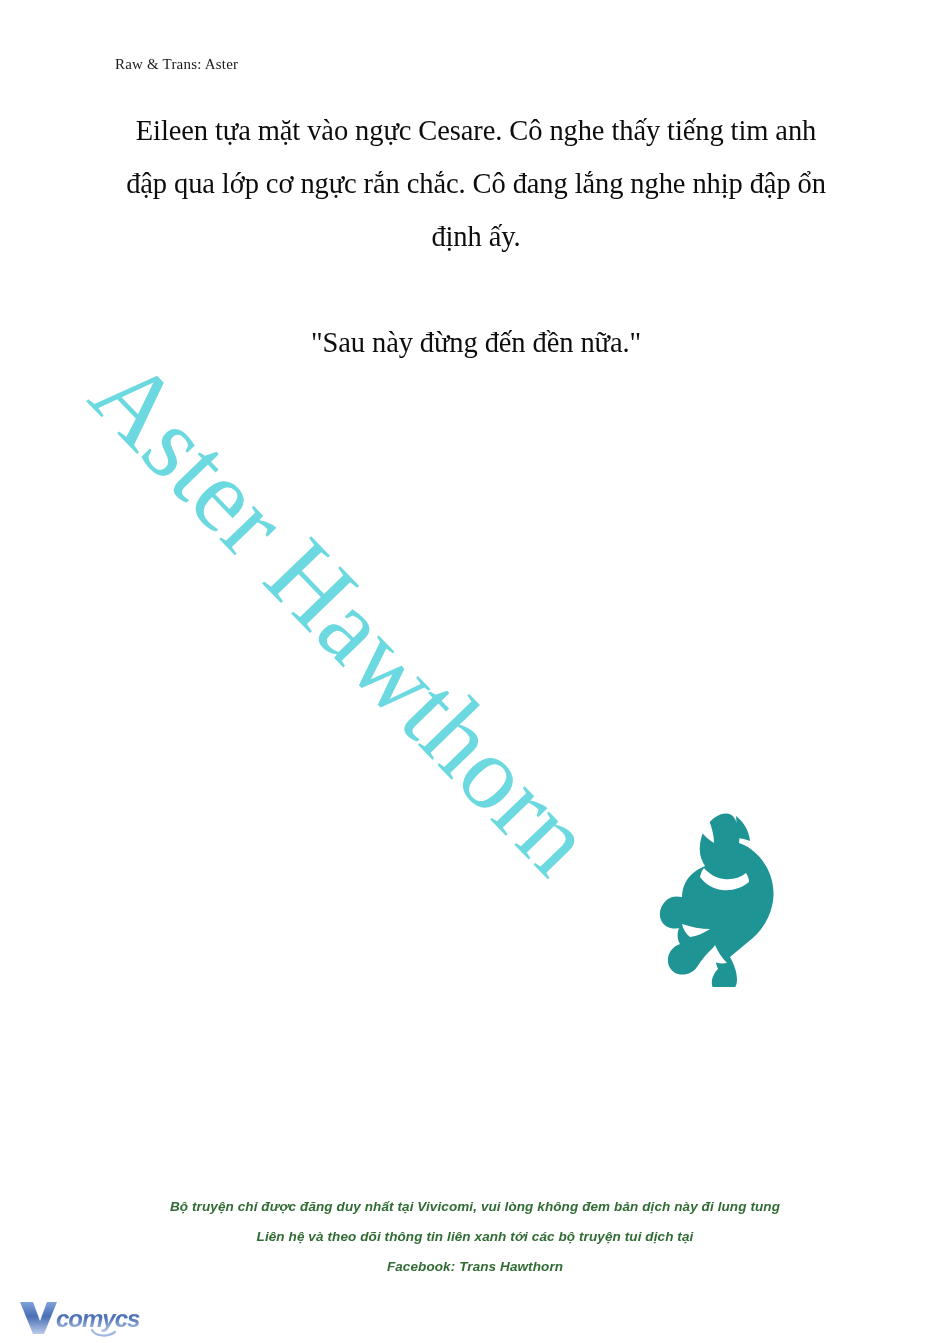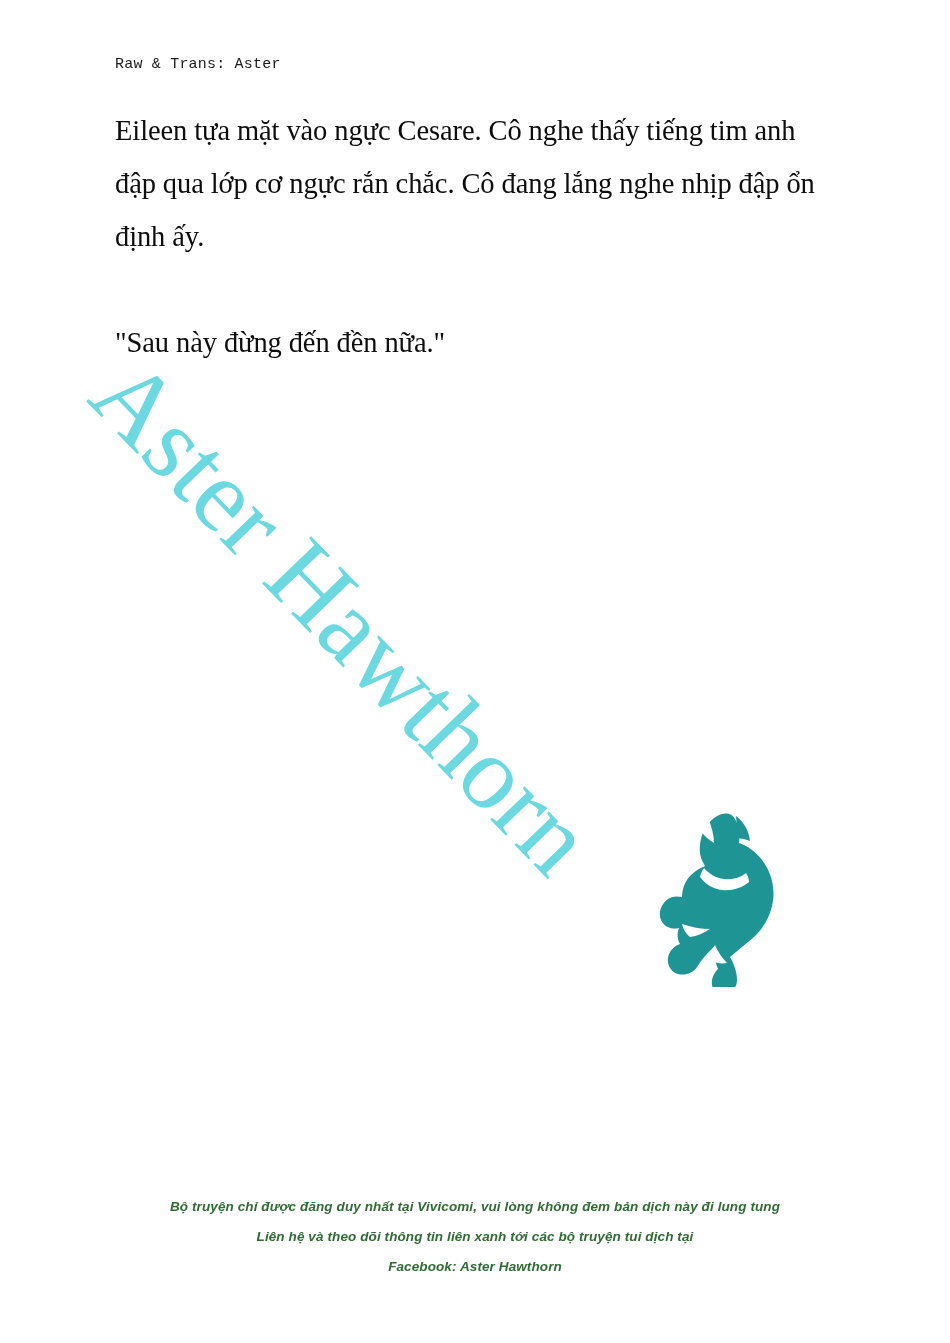--- a/index.html
+++ b/index.html
@@ -20,21 +20,21 @@
     position: absolute;
     inset: 0;
     background: #ffffff;
   }
 
   
   .header {
     position: absolute;
     left: 115px;
     top: 56px;
-    font-family: Liberation Mono, monospace;
+    font-family: Liberation Serif, serif;
     font-size: 15px;
     color: #1c1c1c;
     letter-spacing: 0.2px;
     white-space: nowrap;
   }
 
   
   .watermark {
     position: absolute;
     left: 118px;
@@ -77,21 +77,21 @@
     top: 104px;
     width: 722px;
     z-index: 3;
   }
   .para {
     font-family: "Liberation Serif", serif;
     font-size: 28.5px;
     line-height: 53px;
     color: #0d0d0d;
     margin: 0 0 53px 0;
-    text-align: left;
+    text-align: center;
     letter-spacing: -0.1px;
   }
 
   
   .footer {
     position: absolute;
     left: 0;
     right: 0;
     top: 1192px;
     text-align: center;
@@ -179,17 +179,35 @@
   </div>
 
   <div class="content">
     <p class="para">Eileen tựa mặt vào ngực Cesare. Cô nghe thấy tiếng tim anh đập qua lớp cơ ngực rắn chắc. Cô đang lắng nghe nhịp đập ổn định ấy.</p>
     <p class="para">"Sau này đừng đến đền nữa."</p>
   </div>
 
   <div class="footer">
     <div class="footer-line">Bộ truyện chỉ được đăng duy nhất tại Vivicomi, vui lòng không đem bản dịch này đi lung tung</div>
     <div class="footer-line">Liên hệ và theo dõi thông tin liên xanh tới các bộ truyện tui dịch tại</div>
-    <div class="footer-line">Facebook: Aster Hawthorn</div>
-  </div>
-
+    <div class="footer-line">Facebook: Trans Hawthorn</div>
+  </div>
+
+  <div class="logo">
+    <svg viewBox="0 0 140 42" xmlns="http://www.w3.org/2000/svg">
+      <defs>
+        <linearGradient id="lg" x1="0" y1="0" x2="0" y2="1">
+          <stop offset="0%" stop-color="#7fa2d8"></stop>
+          <stop offset="45%" stop-color="#4a6fb5"></stop>
+          <stop offset="100%" stop-color="#b9cbe8"></stop>
+        </linearGradient>
+      </defs>
+
+      <path fill="url(#lg)" d="M4 6 L17 6 L24 25 L31 6 L41 6 L28 38 L17 38 Z"></path>
+      <path fill="#ffffff" d="M20 6 L24 6 L21 14 Z"></path>
+
+      <text x="40" y="31" font-family="Liberation Sans, sans-serif" font-size="24" font-weight="bold" font-style="italic" letter-spacing="-1" fill="url(#lg)">comycs</text>
+
+      <path fill="none" stroke="#9fb8de" stroke-width="2.2" stroke-linecap="round" d="M76 34 C80 41 92 41 99 36"></path>
+    </svg>
+  </div>
 
 </div>
 
 </body></html>

